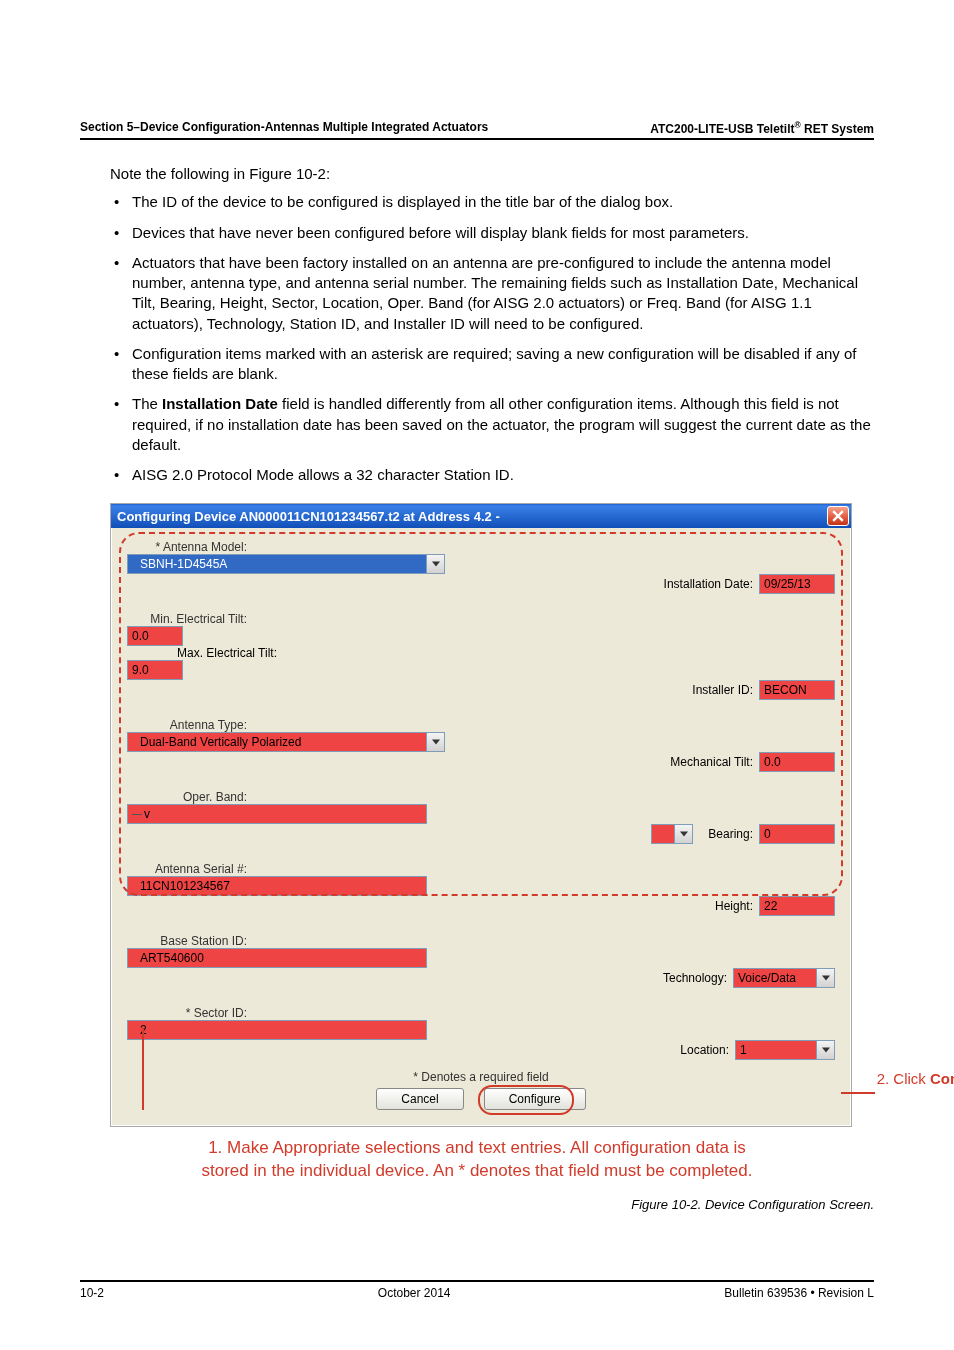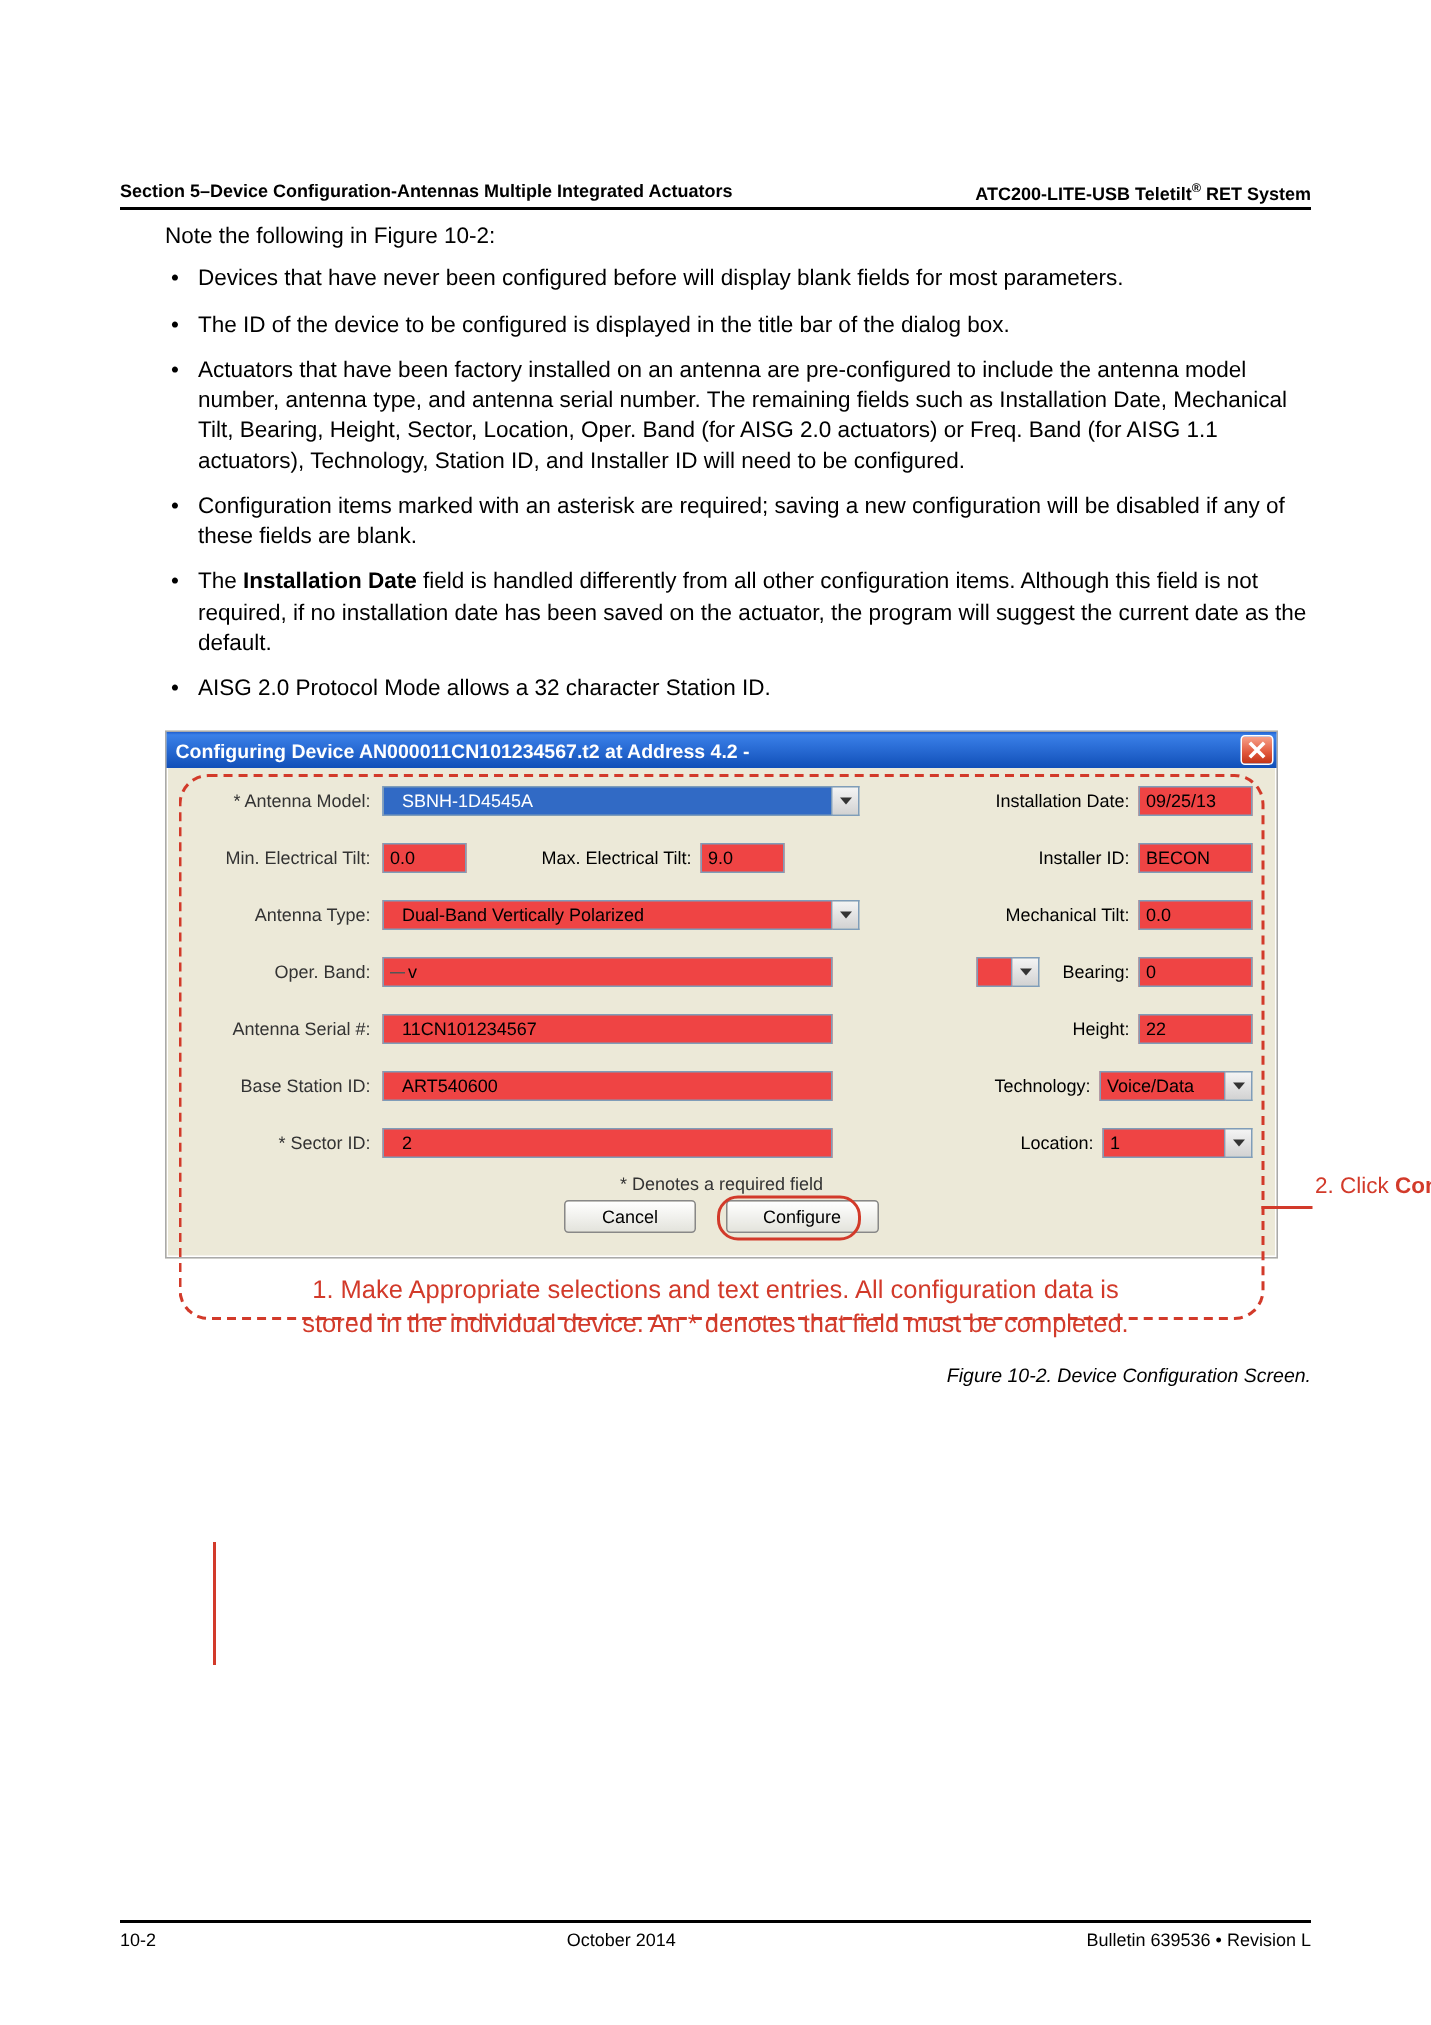--- a/index.html
+++ b/index.html
@@ -20,21 +20,21 @@
   .header-line {
     font-size: 12px;
     font-weight: bold;
     border-bottom: 2px solid #000;
     padding-bottom: 2px;
     display: flex;
     justify-content: space-between;
   }
   .body-text {
     margin-left: 30px;
-    margin-top: 8px;
+    margin-top: 24px;
     font-size: 15px;
     line-height: 1.35;
   }
   .body-text p { margin: 0 0 8px 0; }
   ul.bullets {
     list-style: none;
     padding-left: 0;
     margin: 4px 0 0 0;
   }
   ul.bullets li {
@@ -77,22 +77,23 @@
     align-items: center;
     justify-content: center;
   }
   .close-btn svg { width: 12px; height: 12px; }
   .dlg-body {
     padding: 12px 16px 16px 16px;
     font-size: 12px;
   }
   .row {
     display: flex;
-    align-items: center;
+    align-items: flex-start;
     margin-bottom: 18px;
+    flex-direction: column;
   }
   .lbl-right {
     width: 120px;
     text-align: right;
     padding-right: 8px;
     color: #333;
   }
   .lbl-right2 {
     text-align: right;
     padding-right: 6px;
@@ -210,22 +211,22 @@
 <div class="page">
 
   <div class="header-line">
     <span>Section 5–Device Configuration-Antennas Multiple Integrated Actuators</span>
     <span>ATC200-LITE-USB Teletilt<sup>®</sup> RET System</span>
   </div>
 
   <div class="body-text">
     <p>Note the following in Figure 10-2:</p>
     <ul class="bullets">
+      <li>The ID of the device to be configured is displayed in the title bar of the dialog box.</li>
       <li>Devices that have never been configured before will display blank fields for most parameters.</li>
-      <li>The ID of the device to be configured is displayed in the title bar of the dialog box.</li>
       <li>Actuators that have been factory installed on an antenna are pre-configured to include the antenna model number, antenna type, and antenna serial number. The remaining fields such as Installation Date, Mechanical Tilt, Bearing, Height, Sector, Location, Oper. Band (for AISG 2.0 actuators) or Freq. Band (for AISG 1.1 actuators), Technology, Station ID, and Installer ID will need to be configured.</li>
       <li>Configuration items marked with an asterisk are required; saving a new configuration will be disabled if any of these fields are blank.</li>
       <li>The <b>Installation Date</b> field is handled differently from all other configuration items. Although this field is not required, if no installation date has been saved on the actuator, the program will suggest the current date as the default.</li>
       <li>AISG 2.0 Protocol Mode allows a 32 character Station ID.</li>
     </ul>
   </div>
 
   <div class="dialog">
     <div class="titlebar">
       <span>Configuring Device AN000011CN101234567.t2 at Address 4.2 -</span>

